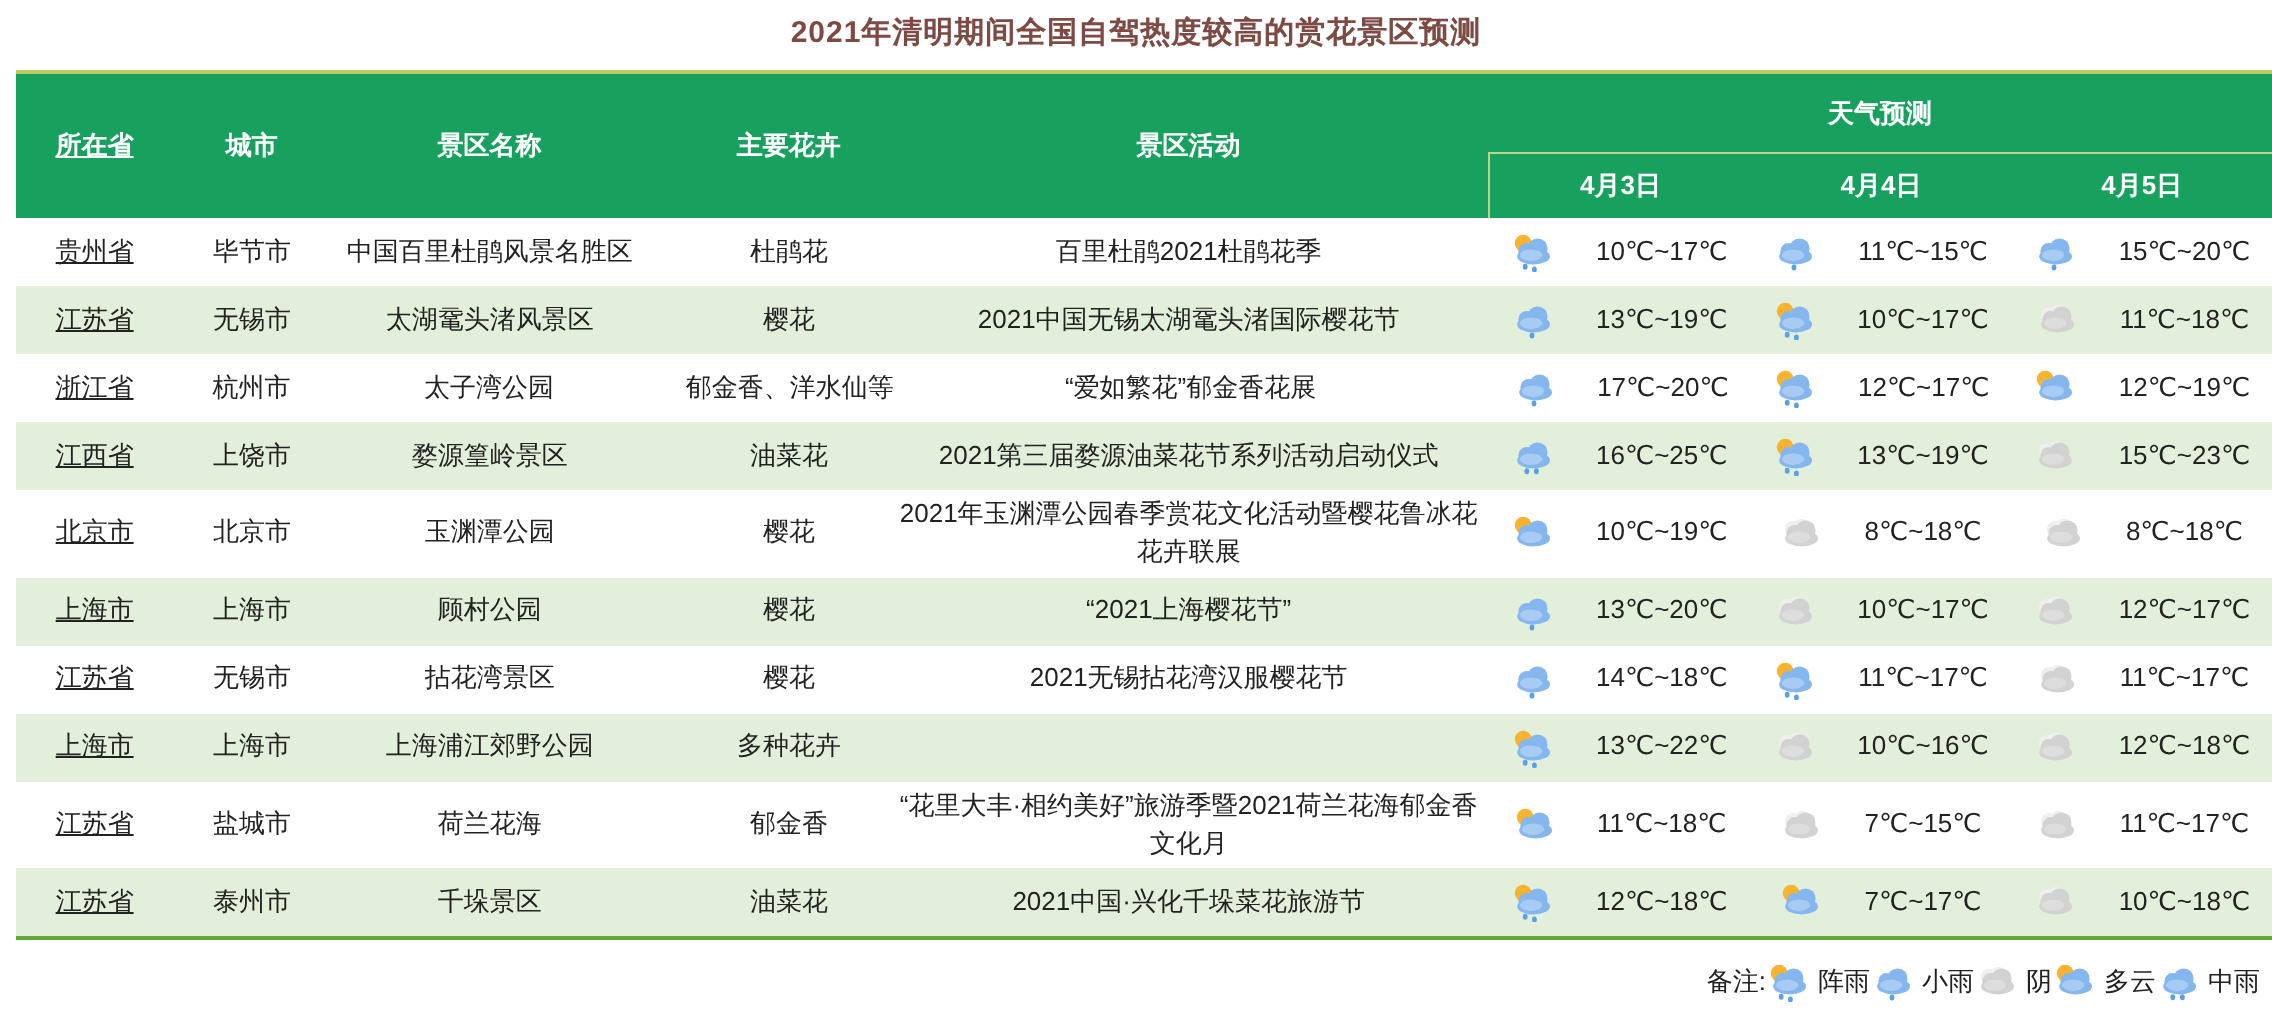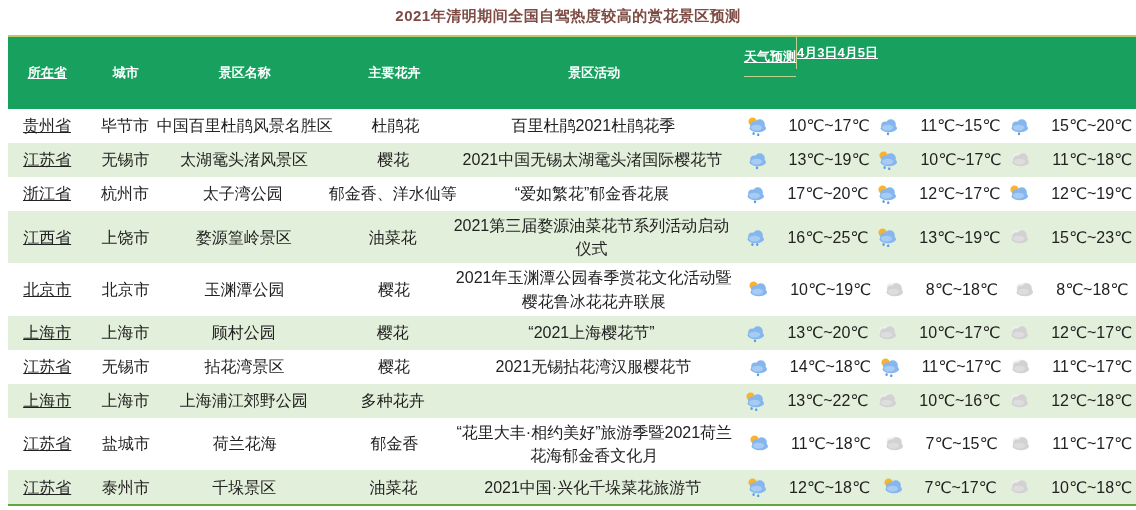--- a/index.html
+++ b/index.html
@@ -5,26 +5,26 @@
   html,body{margin:0;padding:0;background:#ffffff;width:1136px;height:510px;overflow:hidden;
     font-family:"Liberation Sans","DejaVu Sans",sans-serif;}
   .page{width:1136px;height:510px;position:relative;}
   .title{padding-top:7px;text-align:center;font-size:15px;font-weight:bold;color:#7d4b43;letter-spacing:.5px;}
   .tablewrap{margin:9px 0 0 8px;width:1128px;}
   
   .w-prov{width:80px;text-decoration:underline;}.w-city{width:80px;}.w-scenic{width:162px;}.w-flower{width:102px;margin-left:20px;}.w-act{width:305px;}
   
   .thead{display:flex;background:#17a05e;color:#fff;font-weight:bold;font-size:13px;border-top:2px solid #b8cc62;}
   .th{display:flex;align-items:center;justify-content:center;height:72px;box-sizing:border-box;}
-  .weather-group{width:399px;display:flex;box-sizing:border-box;text-decoration:underline;}
+  .weather-group{width:399px;display:flex;flex-direction:column;box-sizing:border-box;}
   .weather-title{height:40px;display:flex;align-items:center;justify-content:center;border-bottom:1px solid #bcd38b;box-sizing:border-box;}
   .dates{display:flex;height:32px;border-left:1px solid #bcd38b;box-sizing:border-box;}
   .date-cell{flex:1;display:flex;align-items:center;justify-content:center;}
   
-  .tbody{border-bottom:2px solid #62a73e;font-size:16px;color:#222;}
+  .tbody{border-bottom:2px solid #62a73e;font-size:13px;color:#222;}
   .tr{display:flex;}
   .tr.stripe{background:#e2efda;}
   .td{display:flex;align-items:center;justify-content:center;text-align:center;min-height:34px;
       padding:3px 4px;box-sizing:border-box;line-height:1.45;}
   .td.nowrap{white-space:nowrap;}
   .weather-cell{width:133px;gap:21px;}
   .wicon{display:flex;align-items:center;flex:0 0 auto;}
   .wtemp{white-space:nowrap;}
   
   .legend{width:1122px;margin:11px 0 0 8px;display:flex;justify-content:flex-end;align-items:center;
@@ -42,20 +42,21 @@
     <div class="thead">
       <div class="th w-prov">所在省</div>
       <div class="th w-city">城市</div>
       <div class="th w-scenic">景区名称</div>
       <div class="th w-flower">主要花卉</div>
       <div class="th w-act">景区活动</div>
       <div class="weather-group">
         <div class="weather-title">天气预测</div>
         <div class="dates">
           <div class="date-cell">4月3日</div>
+          <div class="date-cell">4月4日</div>
           <div class="date-cell">4月5日</div>
         </div>
       </div>
     </div>
     <div class="tbody" id="tbody">
         <div class="tr">
     <div class="td nowrap w-prov">贵州省</div>
     <div class="td nowrap w-city">毕节市</div>
     <div class="td nowrap w-scenic">中国百里杜鹃风景名胜区</div>
     <div class="td nowrap w-flower">杜鹃花</div>

